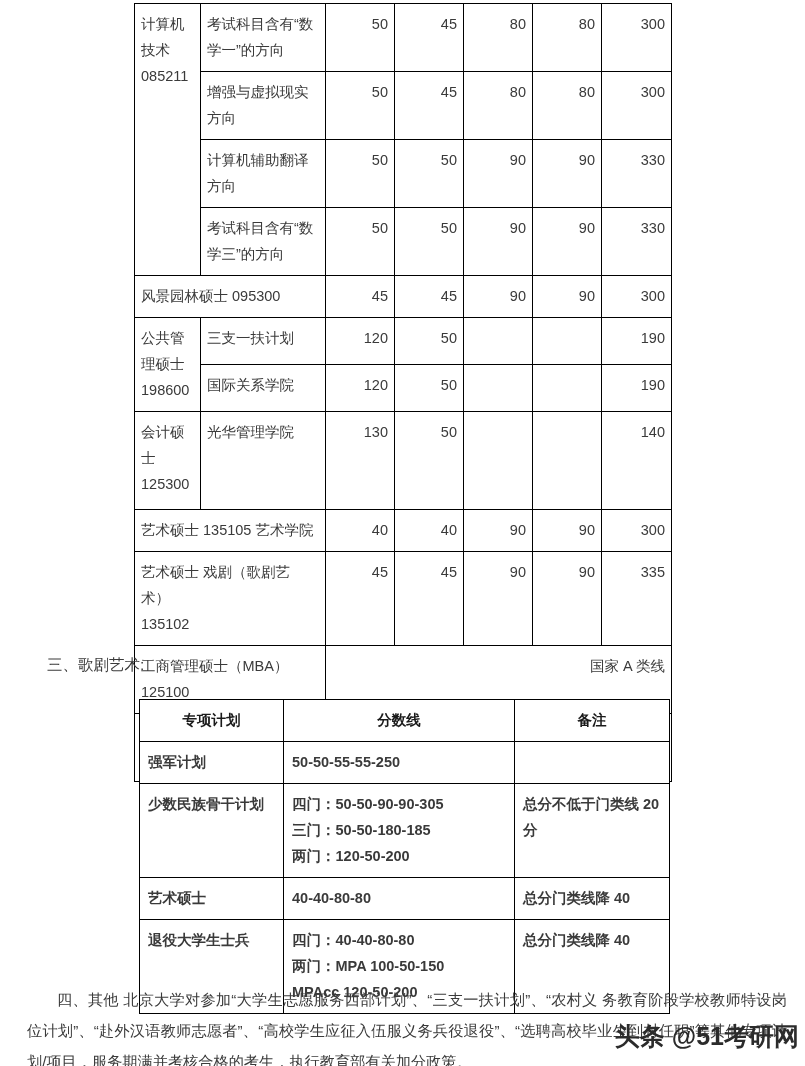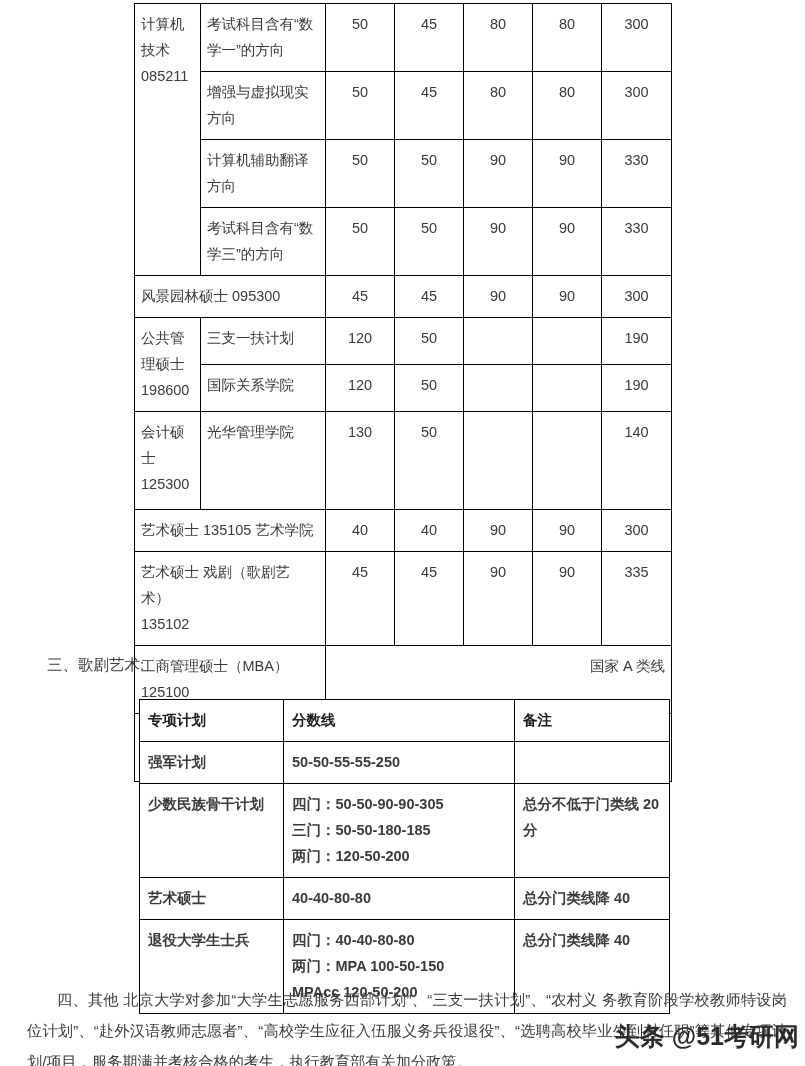--- a/index.html
+++ b/index.html
@@ -39,21 +39,21 @@
     border: 1px solid #000000;
     padding: 7px 6px 8px 6px;
     font-size: 14.5px;
     line-height: 26px;
     vertical-align: top;
     font-weight: normal;
     color: #3a3a3a;
     background: #ffffff;
   }
   td.num {
-    text-align: center;
+    text-align: right;
     vertical-align: top;
     font-size: 15px;
   }
   td.cat {
     vertical-align: top;
   }
   td.merged-center {
     text-align: right;
     vertical-align: top;
   }
@@ -89,21 +89,21 @@
     padding: 7px 8px 8px 8px;
     font-size: 14.5px;
     line-height: 26px;
     vertical-align: top;
     color: #3a3a3a;
     background: #ffffff;
     text-align: left;
     font-weight: bold;
   }
   table.grid2 th {
-    text-align: left;
+    text-align: center;
     font-weight: bold;
     color: #1a1a1a;
   }
   .sub-line { display: block; }
 
   
   .footer-para {
     position: absolute;
     left: 27px;
     top: 984px;

